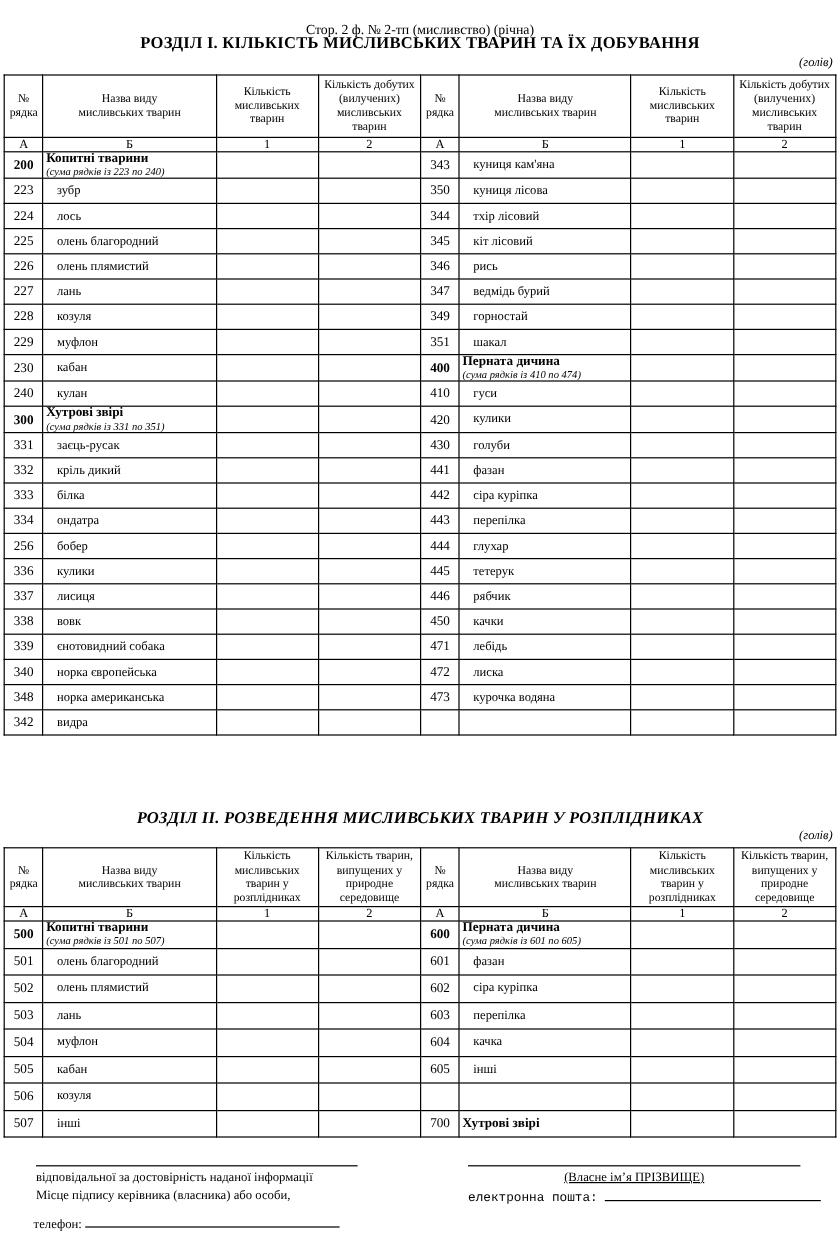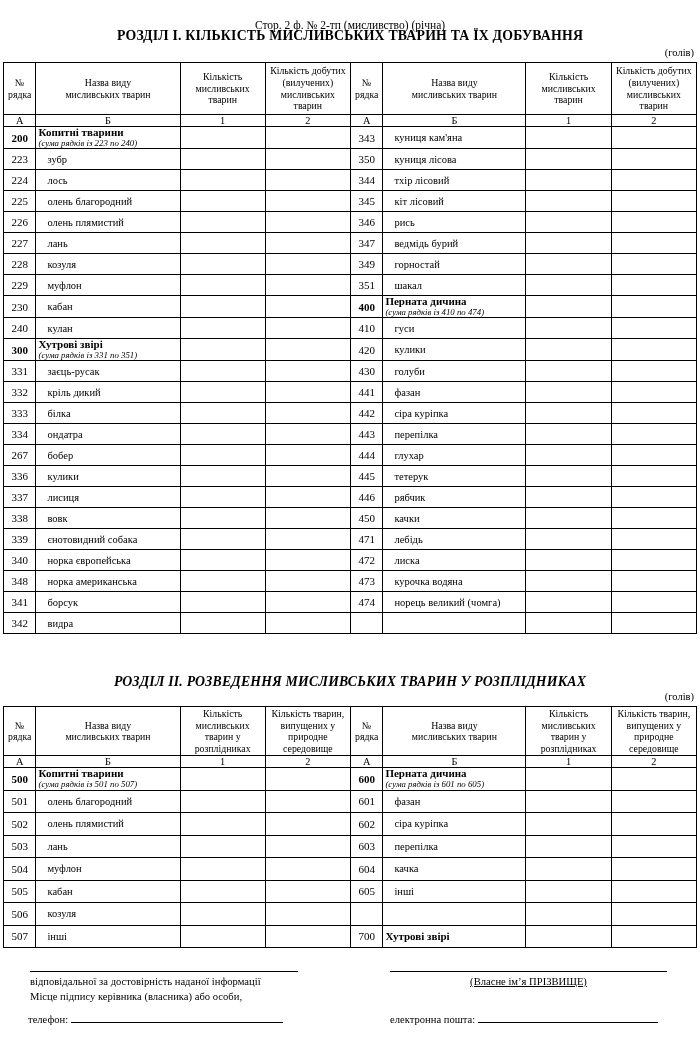--- a/index.html
+++ b/index.html
@@ -5,21 +5,21 @@
   html,body { margin:0; padding:0; background:#fff; }
   body { width:700px; height:1040px; color:#000; font-family:"Liberation Serif", serif; }
   .page { position:relative; width:700px; height:1040px; overflow:hidden; background:#fff; }
 
   .page-header { position:absolute; top:19px; left:0; width:100%; text-align:center; font-size:11.5px; }
 
   .sec-title { position:absolute; left:0; width:100%; text-align:center; font-weight:bold; font-size:13.8px; letter-spacing:0.2px; }
   #s1-title { top:28px; }
   #s2-title { top:674px;font-style:italic; }
 
-  .unit { position:absolute; right:6px; font-size:10.5px; }
+  .unit { position:absolute; right:6px; font-style:italic; font-size:10.5px; }
   #s1-unit { top:47px; }
   #s2-unit { top:691px; }
 
   table { position:absolute; left:3px; width:694px; border-collapse:collapse; table-layout:fixed; }
   #s1-table { top:62px; }
   #s2-table { top:706px; }
 
   th, td { border:1px solid #000; padding:0; overflow:hidden; }
   th { font-weight:normal; font-size:9.8px; line-height:1.18; white-space:pre-line; text-align:center; vertical-align:middle; padding:1px 1px; }
   #s1-table thead tr.hdr { height:52px; }
@@ -36,21 +36,21 @@
   td.name.group .nm { font-weight:bold; font-size:11px; line-height:11.5px; }
   td.name.group .note { font-style:italic; font-size:8.8px; line-height:9.5px; }
 
   .footer-line { position:absolute; border-top:1px solid #000; height:0; }
   #left-sign-line  { left:30px;  top:971px; width:268px; }
   #right-sign-line { left:390px; top:971px; width:277px; }
   .footer-text { position:absolute; font-size:10.6px; line-height:14.5px; }
   #left-sign-note { left:30px; top:975px; width:320px; }
   #right-sign-note { left:390px; top:975px; width:277px; text-align:center;text-decoration:underline; }
   #phone-row { left:28px; top:1010px; }
-  #email-row { left:390px; top:1010px; }
+  #email-row { left:390px; top:988px;font-family:Liberation Mono, monospace; }
   .blank { display:inline-block; border-bottom:1px solid #000; height:12px; vertical-align:baseline; }
   #phone-blank { width:212px; }
   #email-blank { width:180px; }
 </style>
 </head>
 <body>
 
 <div class="page">
 
   <div class="page-header">Стор. 2 ф. № 2-тп (мисливство) (річна)</div>
@@ -258,21 +258,21 @@
           <td class="code">334</td>
           <td class="name">ондатра</td>
           <td class="val"></td>
           <td class="val"></td>
           <td class="code">443</td>
           <td class="name">перепілка</td>
           <td class="val"></td>
           <td class="val"></td>
         </tr>
         <tr>
-          <td class="code">267</td>
+          <td class="code">256</td>
           <td class="name">бобер</td>
           <td class="val"></td>
           <td class="val"></td>
           <td class="code">444</td>
           <td class="name">глухар</td>
           <td class="val"></td>
           <td class="val"></td>
         </tr>
         <tr>
           <td class="code">336</td>
@@ -324,30 +324,20 @@
           <td class="val"></td>
           <td class="val"></td>
         </tr>
         <tr>
           <td class="code">348</td>
           <td class="name">норка американська</td>
           <td class="val"></td>
           <td class="val"></td>
           <td class="code">473</td>
           <td class="name">курочка водяна</td>
-          <td class="val"></td>
-          <td class="val"></td>
-        </tr>
-        <tr>
-          <td class="code">341</td>
-          <td class="name">борсук</td>
-          <td class="val"></td>
-          <td class="val"></td>
-          <td class="code">474</td>
-          <td class="name">норець великий (чомга)</td>
           <td class="val"></td>
           <td class="val"></td>
         </tr>
         <tr>
           <td class="code">342</td>
           <td class="name">видра</td>
           <td class="val"></td>
           <td class="val"></td>
           <td class="code"></td>
           <td class="name"></td>

